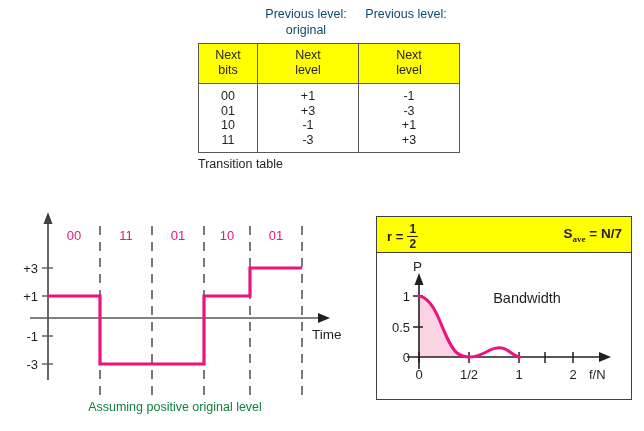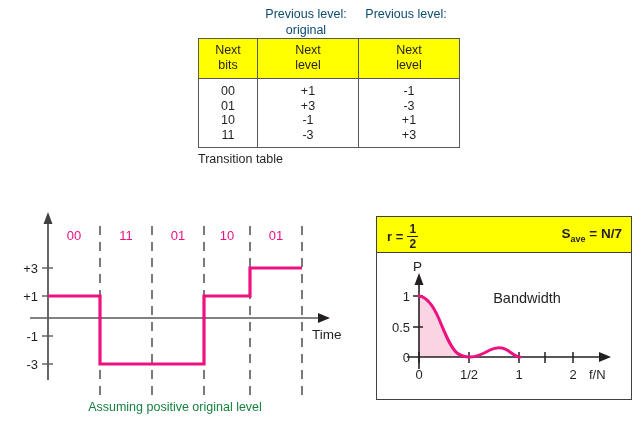--- a/index.html
+++ b/index.html
@@ -32,20 +32,21 @@
     line-height: 16px;
     text-align: center;
     color: #0c4a6e;
   }
   .col-header.spacer { width: 58px; }
   .col-header.c2 { width: 100px; }
   .col-header.c3 { width: 100px; }
 
   table.transition {
     border-collapse: collapse;
+    margin-top: 5px;
     width: 258px;
     table-layout: fixed;
   }
   table.transition th,
   table.transition td {
     border: 1px solid #58595b;
     text-align: center;
     color: #231f20;
   }
   table.transition th {
@@ -147,20 +148,21 @@
     right: 9px;
     top: 9px;
     font-size: 13.5px;
     font-weight: bold;
     color: #231f20;
     white-space: nowrap;
   }
   .bw-save sub {
     font-size: 9px;
     font-weight: bold;
+    font-family: Liberation Serif, serif;
   }
   #bw-plot {
     position: relative;
     width: 100%;
     height: 146px;
   }
   #bw-plot svg { display: block; }
 
   .svg-text {
     font-family: "Liberation Sans", sans-serif;

